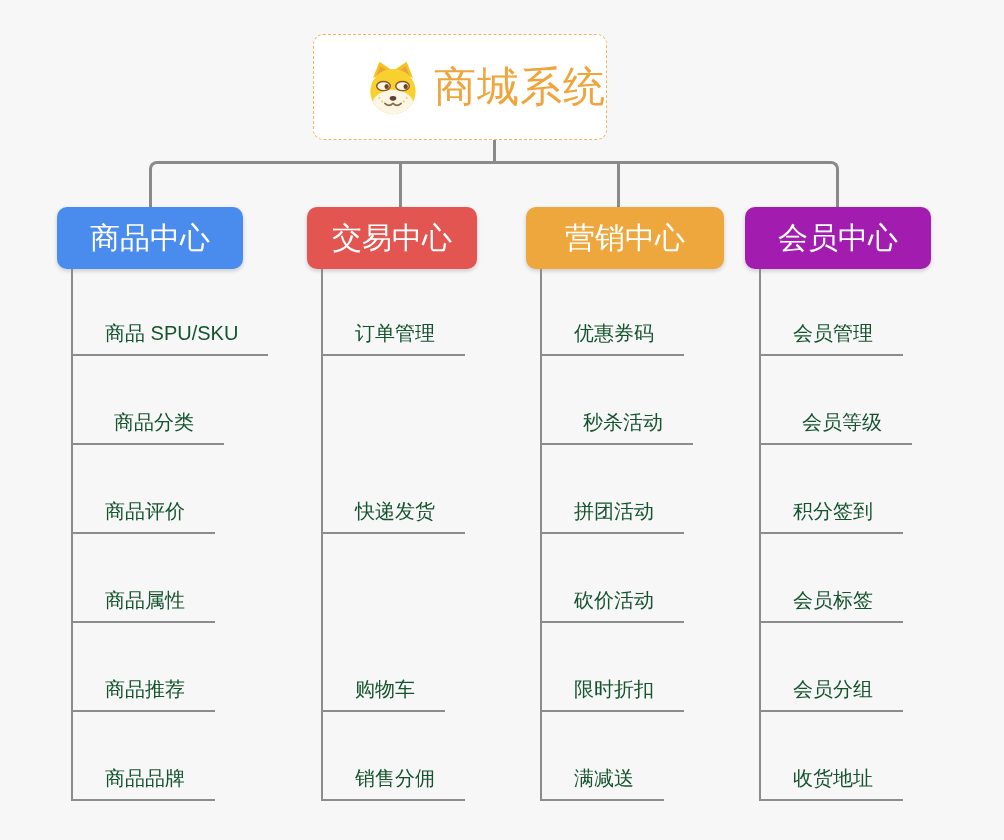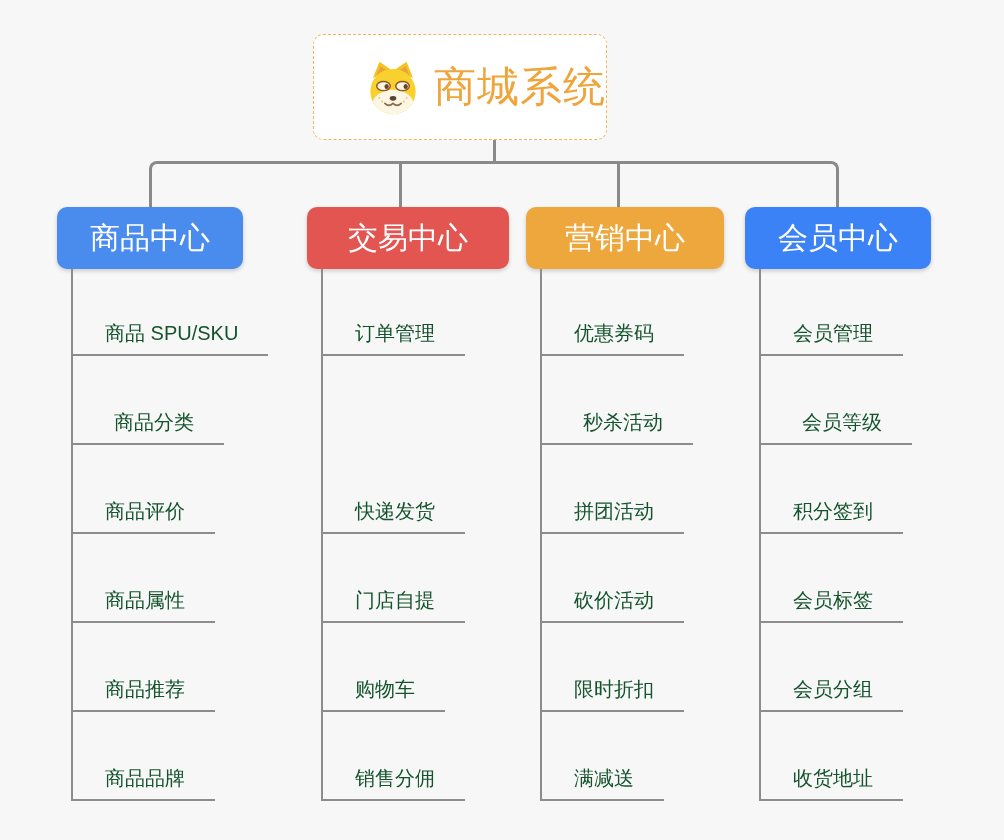--- a/index.html
+++ b/index.html
@@ -36,21 +36,21 @@
   .drop-b4{left:836px;top:172px;height:36px;}
 
   
   .branch-node{
     position:absolute;top:207px;height:62px;border-radius:10px;
     display:flex;align-items:center;justify-content:center;
     color:#ffffff;font-size:30px;white-space:nowrap;
     box-shadow:0 2px 4px rgba(0,0,0,0.18);
   }
   .bn1{left:57px;width:186px;}
-  .bn2{left:307px;width:202px;}
+  .bn2{left:307px;width:170px;}
   .bn3{left:526px;width:198px;}
   .bn4{left:745px;width:186px;}
 
   
   .spine{position:absolute;top:269px;height:531px;width:2px;background:#8c8c8c;}
   .sp1{left:71px;} .sp2{left:321px;} .sp3{left:540px;} .sp4{left:759px;}
 
   
   .leaf{
     position:absolute;height:46px;box-sizing:border-box;
@@ -103,39 +103,38 @@
 
   <div class="branch-node bn1" style="background-color: rgb(74, 140, 238);">
     <span>商品中心</span>
   </div>
   <div class="branch-node bn2" style="background-color: rgb(226, 85, 81);">
     <span>交易中心</span>
   </div>
   <div class="branch-node bn3" style="background-color: rgb(237, 167, 60);">
     <span>营销中心</span>
   </div>
-  <div class="branch-node bn4" style="background-color: #3b82f6;">
+  <div class="branch-node bn4" style="background-color: #a21caf;">
     <span>会员中心</span>
   </div>
 
   <div class="spine sp1"></div>
   <div class="spine sp2"></div>
   <div class="spine sp3"></div>
   <div class="spine sp4"></div>
 
   <div class="leaf c1 r1">商品 SPU/SKU</div>
   <div class="leaf c1 r2">商品分类</div>
   <div class="leaf c1 r3">商品评价</div>
   <div class="leaf c1 r4">商品属性</div>
   <div class="leaf c1 r5">商品推荐</div>
   <div class="leaf c1 r6">商品品牌</div>
 
   <div class="leaf c2 r1">订单管理</div>
   <div class="leaf c2 r3">快递发货</div>
-  <div class="leaf c2 r4">门店自提</div>
   <div class="leaf c2 r5">购物车</div>
   <div class="leaf c2 r6">销售分佣</div>
 
   <div class="leaf c3 r1">优惠券码</div>
   <div class="leaf c3 r2">秒杀活动</div>
   <div class="leaf c3 r3">拼团活动</div>
   <div class="leaf c3 r4">砍价活动</div>
   <div class="leaf c3 r5">限时折扣</div>
   <div class="leaf c3 r6">满减送</div>
 

